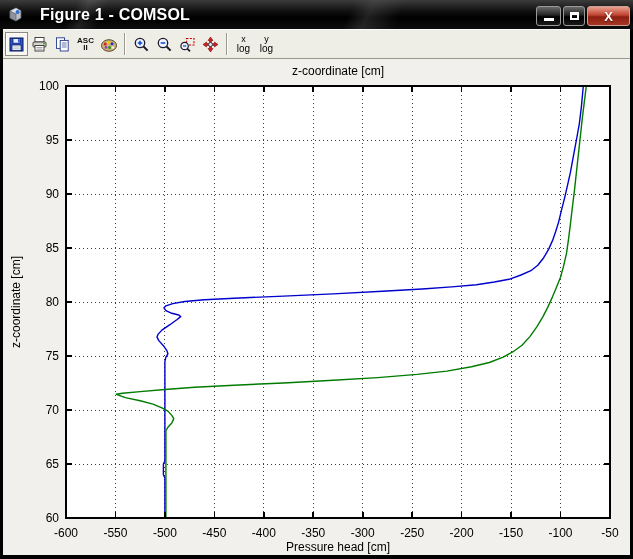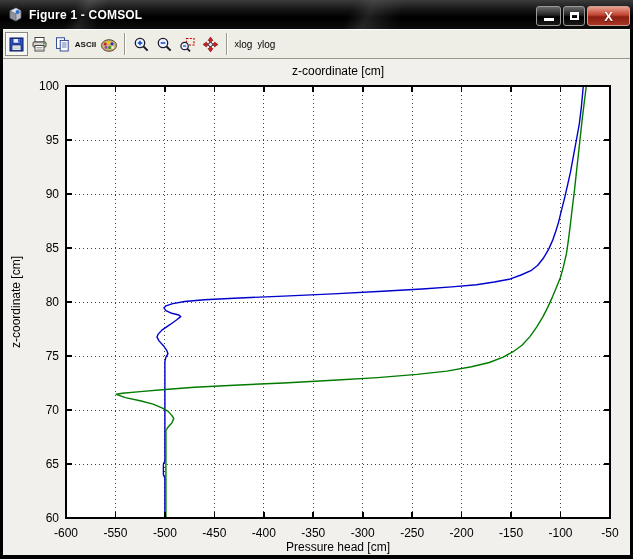--- a/index.html
+++ b/index.html
@@ -9,21 +9,21 @@
   .window{position:relative;width:633px;height:559px;background:#000;overflow:hidden;}
 
   
   .titlebar{position:absolute;left:0;top:0;width:633px;height:29px;
     background:
       linear-gradient(115deg, rgba(255,255,255,0.00) 12%, rgba(255,255,255,0.10) 14%, rgba(255,255,255,0.00) 17%,
                               rgba(255,255,255,0.00) 55%, rgba(90,90,90,0.35) 58%, rgba(0,0,0,0) 63%),
       linear-gradient(180deg,#3c3c3c 0%,#141414 35%,#000 60%,#0d0d0d 100%);
     display:flex;align-items:center;}
   .app-icon{width:17px;height:17px;margin-left:7px;flex:0 0 auto;display:block;}
-  .title-text{color:#fff;font-weight:bold;font-size:12px;margin-left:5px;letter-spacing:0.2px;
+  .title-text{color:#fff;font-weight:bold;font-size:16px;margin-left:16px;letter-spacing:0.2px;
     text-shadow:0 1px 2px #000;}
   .win-controls{position:absolute;right:3px;top:6px;display:flex;}
   .win-btn{height:20px;border:1px solid #9a9a9a;border-radius:3px;margin-left:2px;
     display:flex;align-items:center;justify-content:center;position:relative;
     background:linear-gradient(180deg,#6a6a6a,#222 45%,#000 55%,#1a1a1a);}
   .win-btn.min{width:25px;}
   .win-btn.max{width:22px;}
   .win-btn.close{width:43px;border-color:#caa097;
     background:linear-gradient(180deg,#e89f8e,#c14331 45%,#8c1f10 55%,#a83524);}
   .glyph-min{width:10px;height:3px;background:#fff;display:block;margin-top:6px;}
@@ -31,21 +31,21 @@
   .glyph-close{color:#fff;font-weight:bold;font-size:13px;line-height:13px;text-shadow:0 1px 1px #5a0e05;}
 
   
   .toolbar{position:absolute;left:3px;top:29px;width:627px;height:30px;background:#efeee6;
     border-top:1px solid #fdfdf9;border-bottom:1px solid #99968a;
     display:flex;align-items:center;padding-left:2px;}
   .tb-btn{width:23px;height:24px;display:flex;align-items:center;justify-content:center;
     background:transparent;border:1px solid transparent;flex:0 0 auto;}
   .tb-btn.framed{border:1px solid #8c8a7e;background:#f8f7f1;box-shadow:inset 1px 1px 0 #fff;}
   .tb-sep{width:2px;height:22px;border-left:1px solid #9b998d;border-right:1px solid #ffffff;margin:0 4px;flex:0 0 auto;}
-  .stack{display:flex;flex-direction:row;align-items:center;justify-content:center;
+  .stack{display:flex;flex-direction:column;align-items:center;justify-content:center;
     font-size:9px;line-height:9px;color:#000;}
   .stack .t1{font-size:9px;}
   .stack .t2{font-size:10px;}
   .asc-stack{font-weight:bold;font-size:8px;line-height:7px;color:#111;}
 
   
   .content{position:absolute;left:3px;top:59px;width:627px;height:496px;background:#f1f0ec;}
   svg text{font-family:"Liberation Sans","DejaVu Sans",sans-serif;}
   .ticklabel{font-size:12px;fill:#000;}
   .axtext{font-size:12px;fill:#000;}

